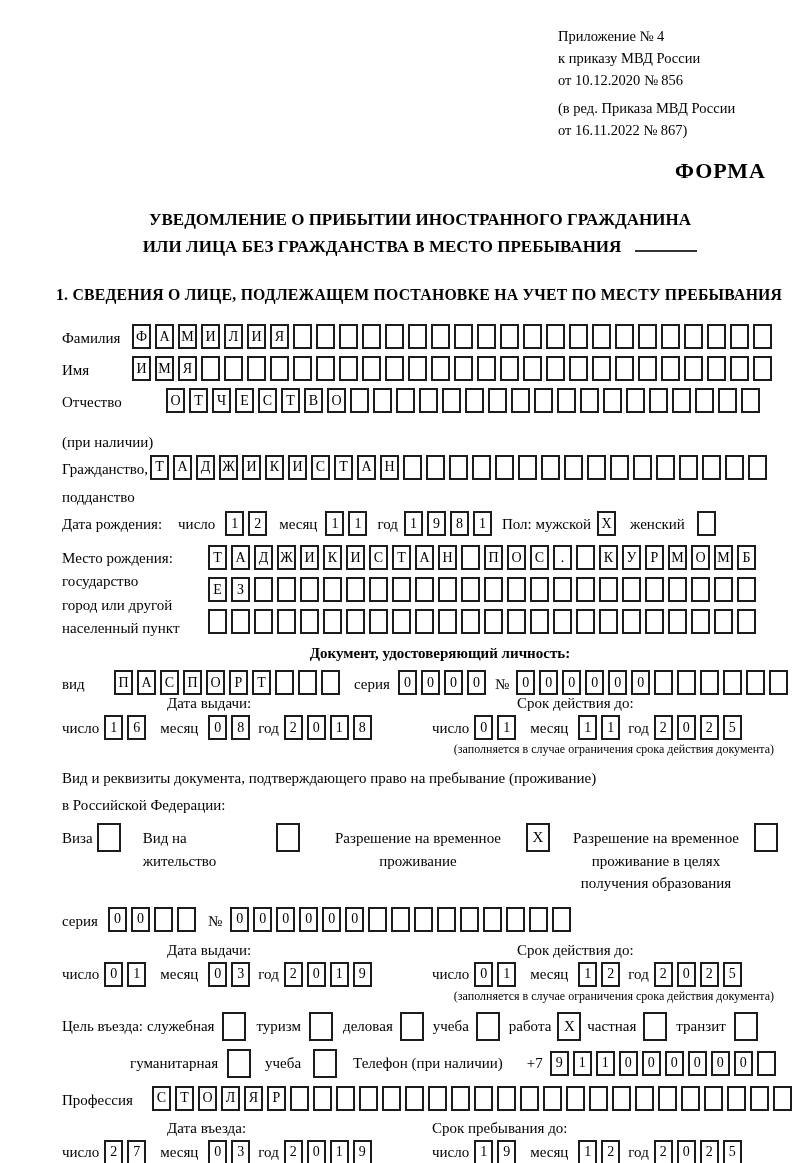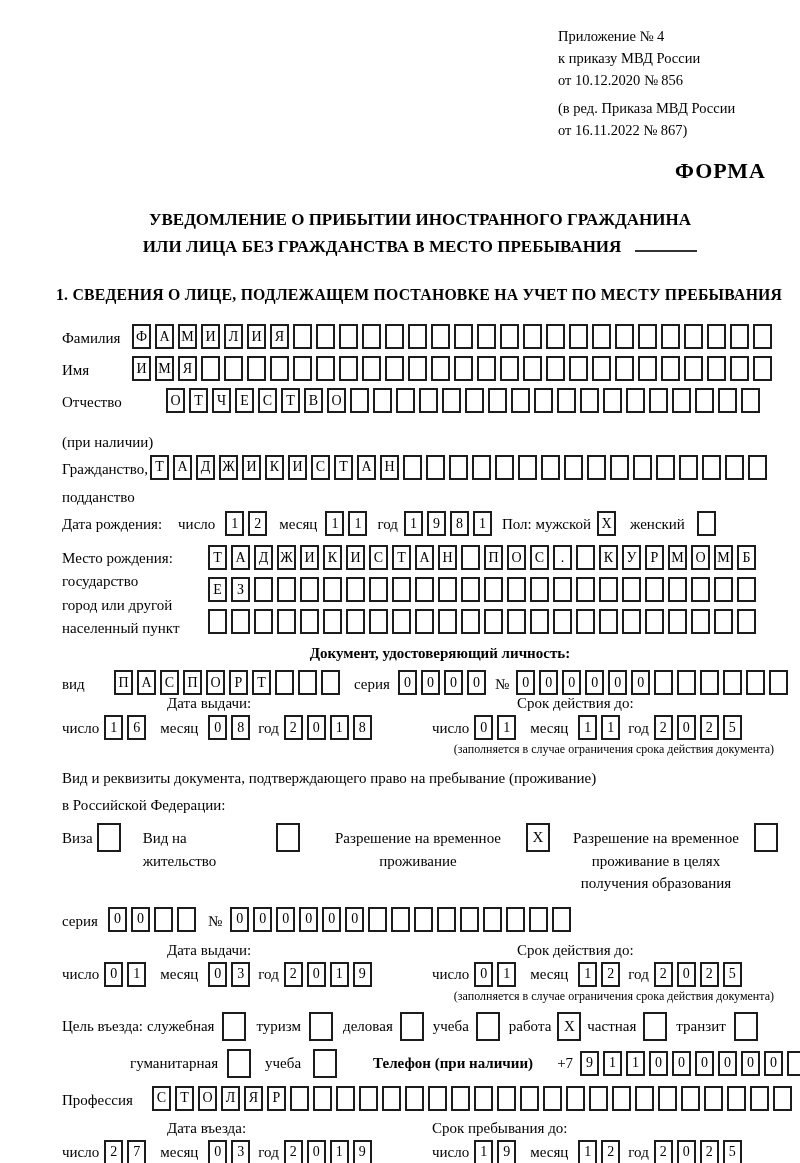--- a/index.html
+++ b/index.html
@@ -567,21 +567,21 @@
         <span class="cells" style="margin-left:9px;">
           <span class="cellbig"></span>
         </span>
       </span>
     <span class="pair" style="margin-left:14px;">
         <span class="lbl" style="padding-top:0;">учеба</span>
         <span class="cells" style="margin-left:12px;">
           <span class="cellbig"></span>
         </span>
       </span>
-    <span class="lbl" style="padding-top:0; margin-left:36px;font-weight:bold;">Телефон (при наличии)</span>
+    <span class="lbl" style="padding-top:0; margin-left:16px;">Телефон (при наличии)</span>
     <span class="lbl" style="padding-top:0; margin:0 7px 0 24px;">+7</span>
     <span class="cells">
         <span class="cell">9</span>
         <span class="cell">1</span>
         <span class="cell">1</span>
         <span class="cell">0</span>
         <span class="cell">0</span>
         <span class="cell">0</span>
         <span class="cell">0</span>
         <span class="cell">0</span>

